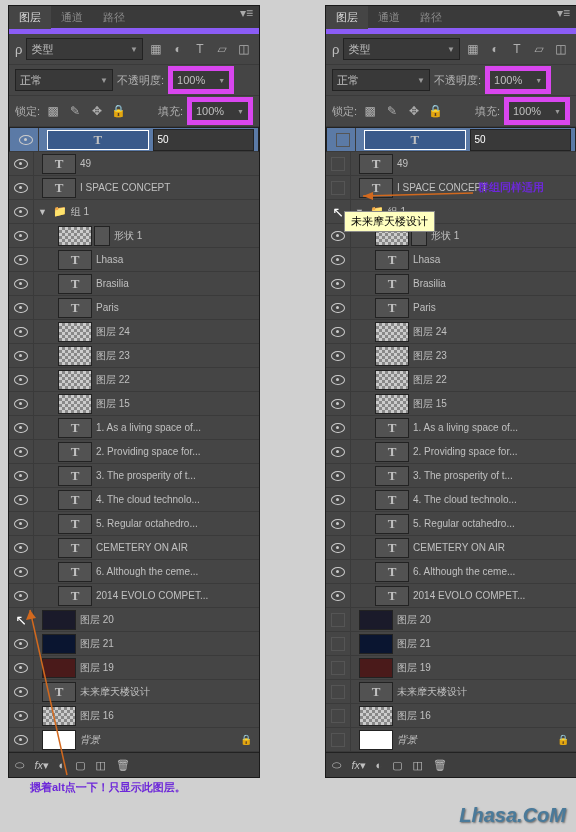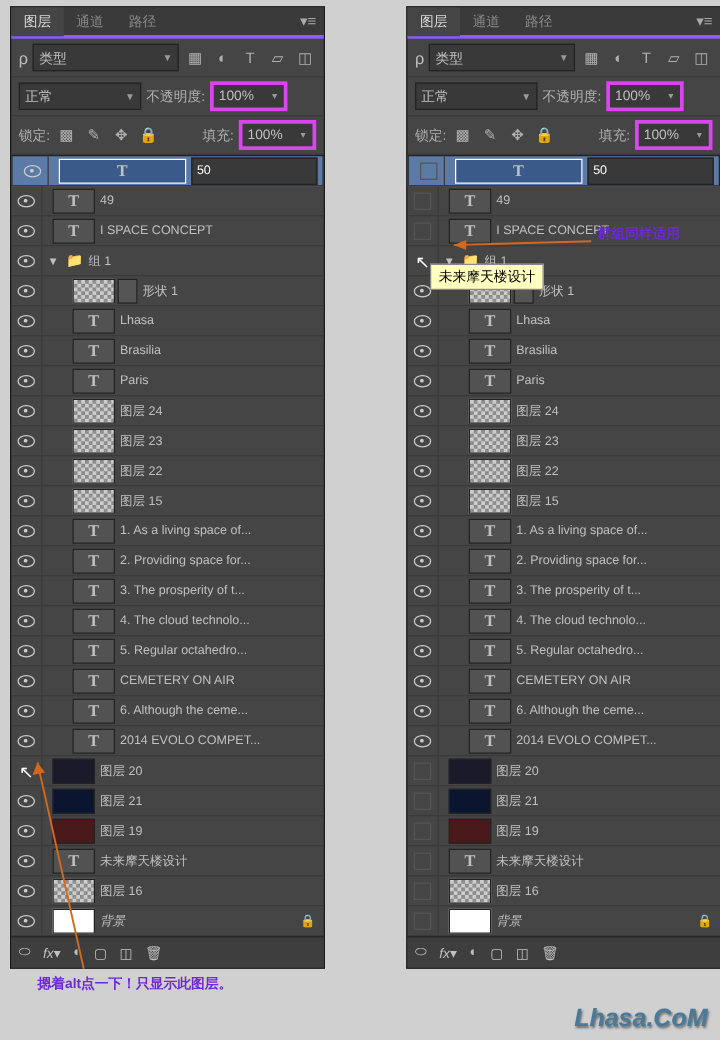--- a/index.html
+++ b/index.html
@@ -1,29 +1,29 @@
 <!DOCTYPE html>
 <html><head>
 <meta charset="utf-8">
 <style>
 body{margin:0;background:#d0d0d0;font-family:"Microsoft YaHei",Arial,sans-serif;font-size:11px;color:#c0c0c0;width:576px;height:832px;position:relative}
 .panel{position:absolute;width:250px;background:#454545;border:1px solid #1a1a1a}
 .panel.left{left:8px;top:5px}
 .panel.right{left:325px;top:5px}
-.tabs{display:flex;align-items:center;height:22px;background:#3a3a3a;border-bottom:3px solid #8b5cf6}
+.tabs{display:flex;align-items:flex-start;height:22px;background:#3a3a3a;border-bottom:6px solid #8b5cf6}
 .tab{padding:4px 10px;cursor:pointer;font-size:11px}
 .tab.active{background:#454545;color:#dcdcdc}
 .tab.inactive{color:#8a8a8a}
 .opts{margin-left:auto;padding:0 6px;color:#aaa;cursor:pointer;font-size:12px}
 .row{display:flex;align-items:center;height:26px;padding:2px 6px;gap:4px;border-bottom:1px solid #3a3a3a}
 .sel{display:flex;align-items:center;background:#393939;border:1px solid #222;height:20px;padding:0 4px;flex:1}
 .sel .arr{margin-left:auto;font-size:8px;color:#999}
 .ibtn{width:18px;height:18px;display:flex;align-items:center;justify-content:center;color:#b0b0b0;cursor:pointer;font-size:12px}
 .label{color:#b0b0b0;font-size:11px}
-.pct{display:flex;align-items:center;background:#393939;border:3px solid #d946ef;height:18px;padding:0 4px;width:48px}
+.pct{display:flex;align-items:center;background:#393939;border:5px solid #d946ef;height:18px;padding:0 4px;width:48px}
 .pct .arr{margin-left:auto;font-size:7px;color:#999}
 .layers{max-height:680px;overflow:hidden}
 .layer{display:flex;align-items:center;height:23px;border-bottom:1px solid #3a3a3a}
 .layer.sel{background:#5b7aa6}
 .vis{width:24px;height:23px;display:flex;align-items:center;justify-content:center;border-right:1px solid #3a3a3a;cursor:pointer}
 .eye{width:12px;height:8px;border:1px solid #ccc;border-radius:50%;position:relative}
 .eye:after{content:"";position:absolute;width:3px;height:3px;background:#ccc;border-radius:50%;top:2px;left:4px}
 .noeye{width:12px;height:12px;border:1px solid #555}
 .cursor{font-size:14px;color:#fff}
 .ind{flex-shrink:0}

